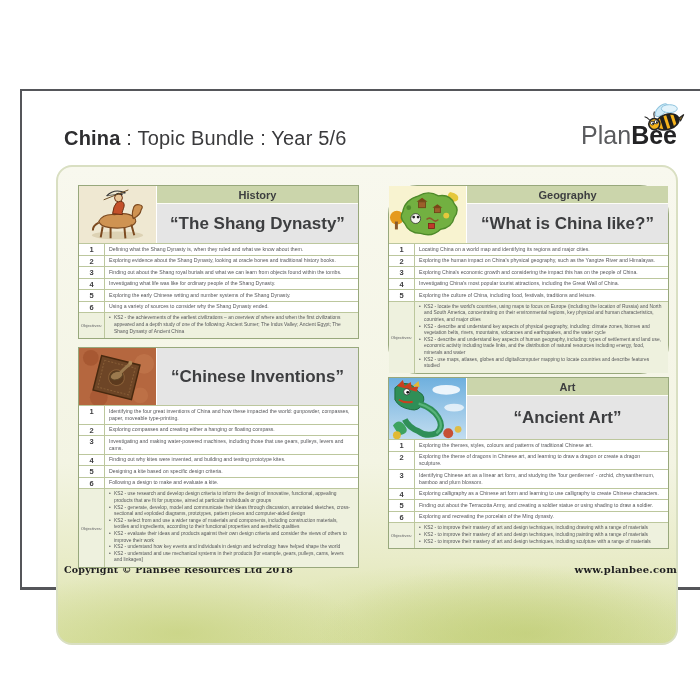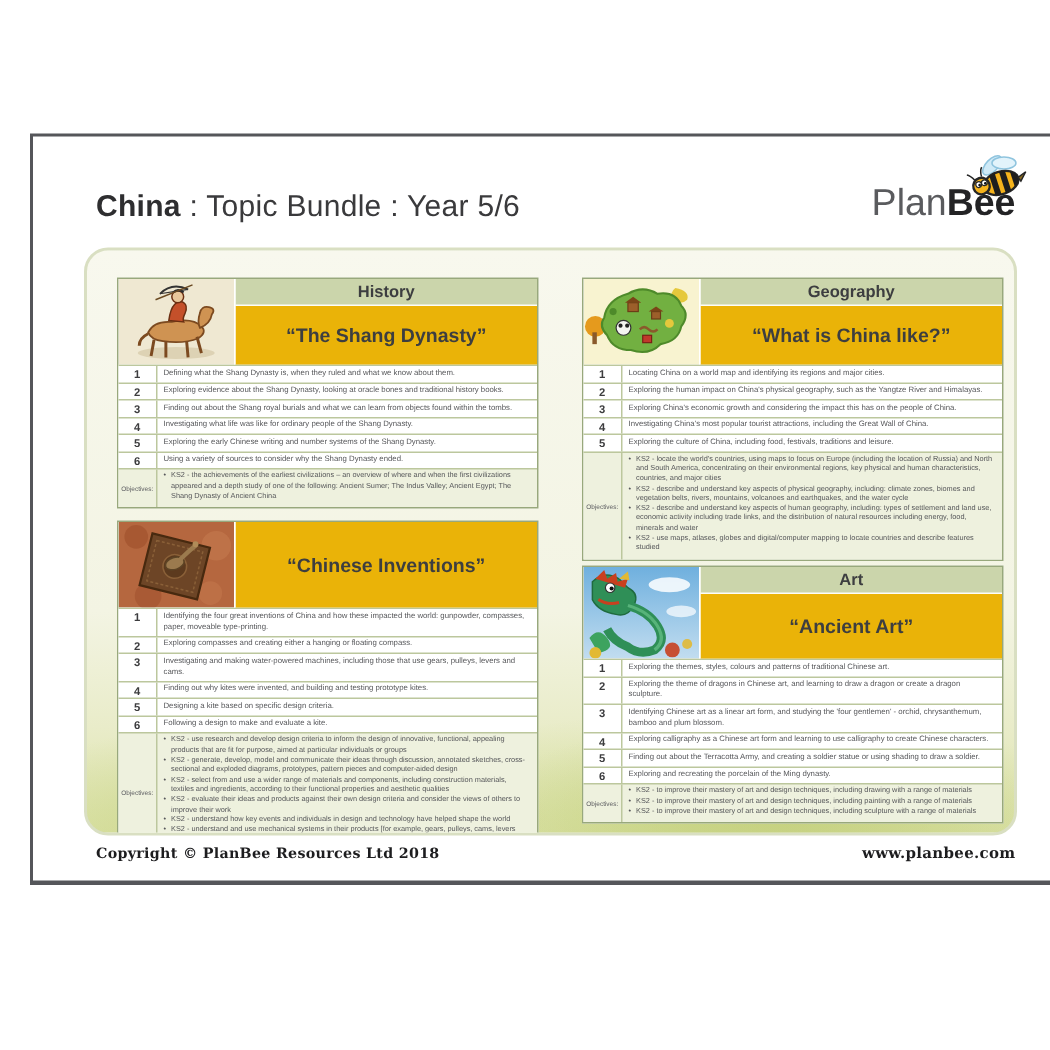--- a/index.html
+++ b/index.html
@@ -15,47 +15,47 @@
   .doc-title .b { font-weight:700; color:#2e2e30; }
   .doc-title .r { font-weight:400; }
 
   .logo { position:absolute; top:30px; right:30px; height:40px; }
   .logo-word { font-size:25px; letter-spacing:0; white-space:nowrap; }
   .logo-word .plan { color:#5a5b5e; font-weight:400;margin-left:25px; }
   .logo-word .bee  { color:#232325; font-weight:700; }
   .logo-bee { position:absolute; top:-22px; right:-10px; }
 
   
-  .board { position:absolute; left:34px; top:74px; width:622px; height:392px;
+  .board { position:absolute; left:34px; top:74px; width:622px; height:480px;
            background:linear-gradient(180deg,#f8f8ee 0%,#f3f4e3 62%,#e9ecc9 82%,#dbe2a8 100%);
            border:2px solid #d9dfc2; border-radius:16px; overflow:hidden; }
   .hill { position:absolute; border-radius:50%; }
   .hill.h1 { left:-70px; bottom:-55px; width:380px; height:130px;
              background:radial-gradient(ellipse at center, rgba(190,203,110,.55), rgba(190,203,110,0) 70%); }
   .hill.h2 { right:-60px; bottom:-60px; width:420px; height:140px;
              background:radial-gradient(ellipse at center, rgba(182,197,100,.5), rgba(182,197,100,0) 70%); }
   .hill.h3 { left:180px; bottom:-70px; width:460px; height:150px;
              background:radial-gradient(ellipse at center, rgba(205,216,140,.6), rgba(205,216,140,0) 72%); }
 
   
   .panel { position:absolute; width:281px; background:#ffffff; border:1px solid #98a87c; z-index:2; }
   .panel.history   { left:20px;  top:18px; }
-  .panel.geography { left:330px; top:18px; }
+  .panel.geography { left:330px; top:18px;border-radius:29px; }
   .panel.dt        { left:20px;  top:180px; }
   .panel.art       { left:330px; top:210px; }
 
   .phead { display:flex; align-items:stretch; }
   .pimg  { width:78px; min-height:56px; position:relative; overflow:hidden; border-right:1px solid #fff; flex:none; }
   .pimg svg { display:block; width:100%; height:100%; }
   .panel.art .pimg { min-height:60px; }
   .ptitles { flex:1; display:flex; flex-direction:column; }
   .subject { background:#cbd5ab; border-bottom:1px solid #fdfdf8; text-align:center;
              font-weight:700; font-size:11px; color:#3d3e40; padding:3px 0 2px; }
-  .ptitle  { background:#eab308; flex:1; display:flex; align-items:center; justify-content:center;
-             font-weight:700; font-size:13px; color:#3d3e40; padding:2px 4px; text-align:center; }
+  .ptitle  { background:#e5e5e5; flex:1; display:flex; align-items:center; justify-content:center;
+             font-weight:700; font-size:17px; color:#3d3e40; padding:2px 4px; text-align:center; }
 
   .row { display:flex; border-top:1px solid #bcc79d; min-height:10px; background:#fff; }
   .num { width:26px; flex:none; border-right:1px solid #bcc79d; text-align:center;
          font-size:7.5px; font-weight:700; color:#3c3c3e; padding-top:1px; }
   .txt { flex:1; font-size:5.2px; line-height:1.35; color:#56575a; padding:1.5px 4px 2px; }
 
   .row.obj { background:#eef1de; }
   .obj-label { width:26px; flex:none; border-right:1px solid #bcc79d; display:flex; align-items:center;
                justify-content:center; font-size:4.3px; color:#5c5d60; }
   .obj-body { flex:1; padding:2px 5px 3px 3px; }

